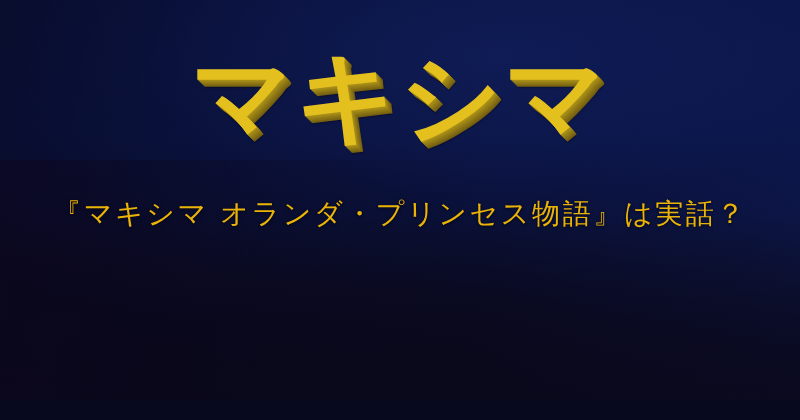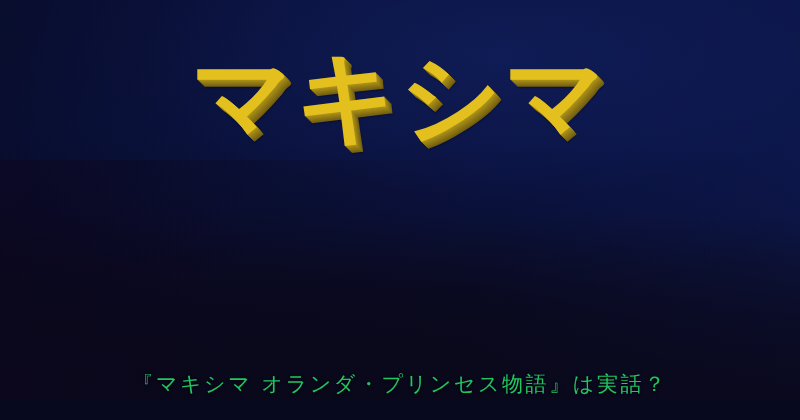--- a/index.html
+++ b/index.html
@@ -17,21 +17,21 @@
 
   .eyecatch {
     position: relative;
     width: 800px;
     height: 400px;
     overflow: hidden;
     background-color: #0a1242;
     display: flex;
     flex-direction: column;
     align-items: center;
-    justify-content: space-between;
+    justify-content: flex-start;
   }
 
   
   .bg-base {
     position: absolute;
     inset: 0;
     background: linear-gradient(
       180deg,
       #0a1345 0%,
       #0a1344 34%,
@@ -125,23 +125,23 @@
   .subtitle-wrap {
     position: relative;
     z-index: 3;
     width: 100%;
     text-align: center;
     margin-top: 44px;
   }
   .subtitle-line {
     display: block;
     font-family: "DejaVu Serif", "Liberation Serif", serif;
-    font-size: 21px;
+    font-size: 28px;
     font-weight: 400;
-    color: #22c55e;
+    color: #eab308;
     letter-spacing: 2.6px;
     line-height: 1.5;
     white-space: nowrap;
     text-shadow: 0 1px 3px rgba(2, 4, 18, 0.85);
   }
   .subtitle-line.second {
     margin-top: 53px;
   }
 </style>
 </head>

